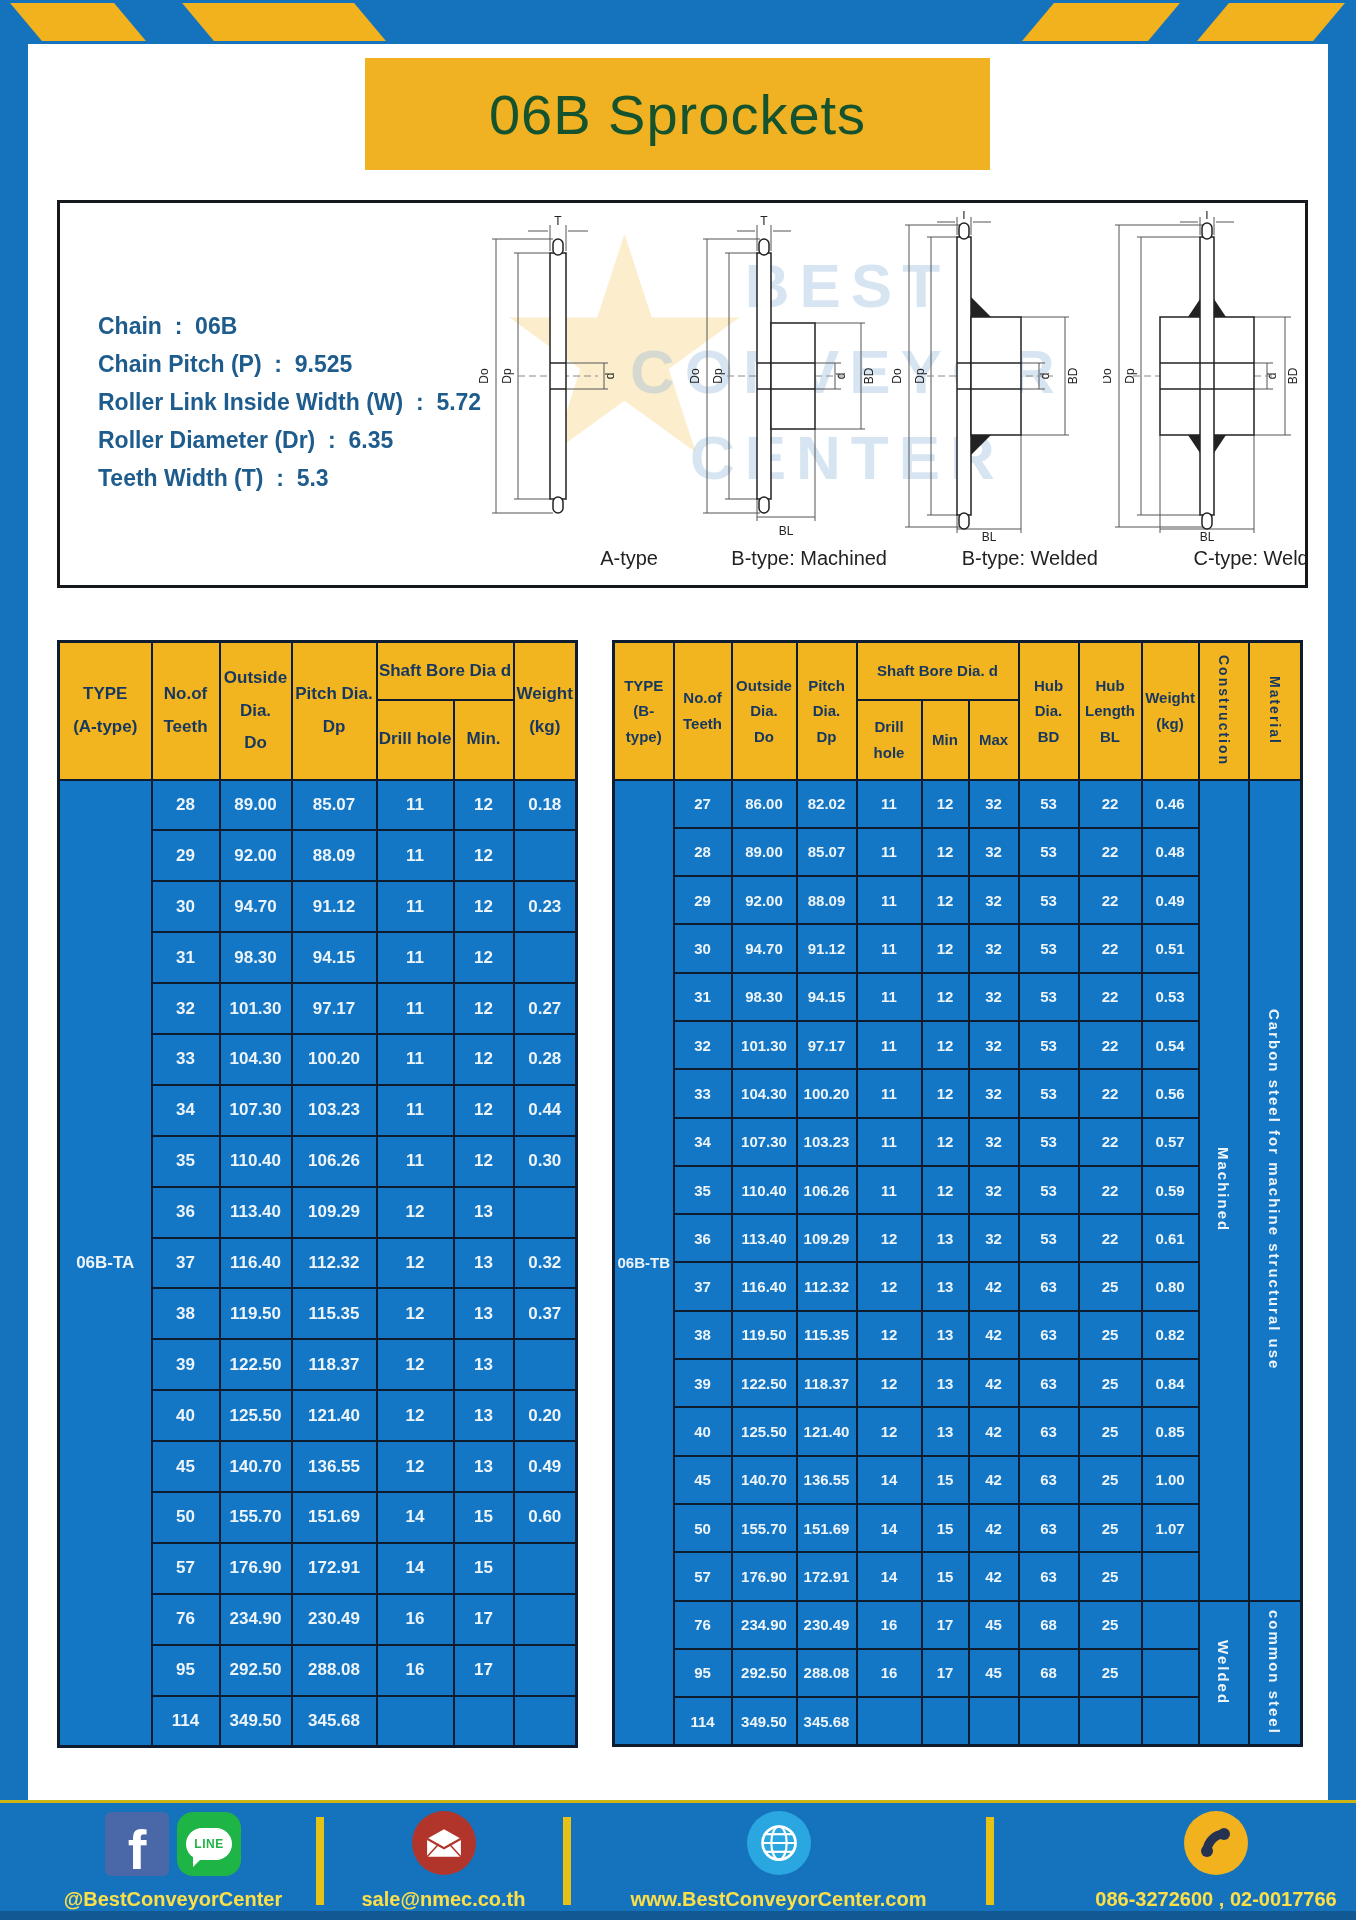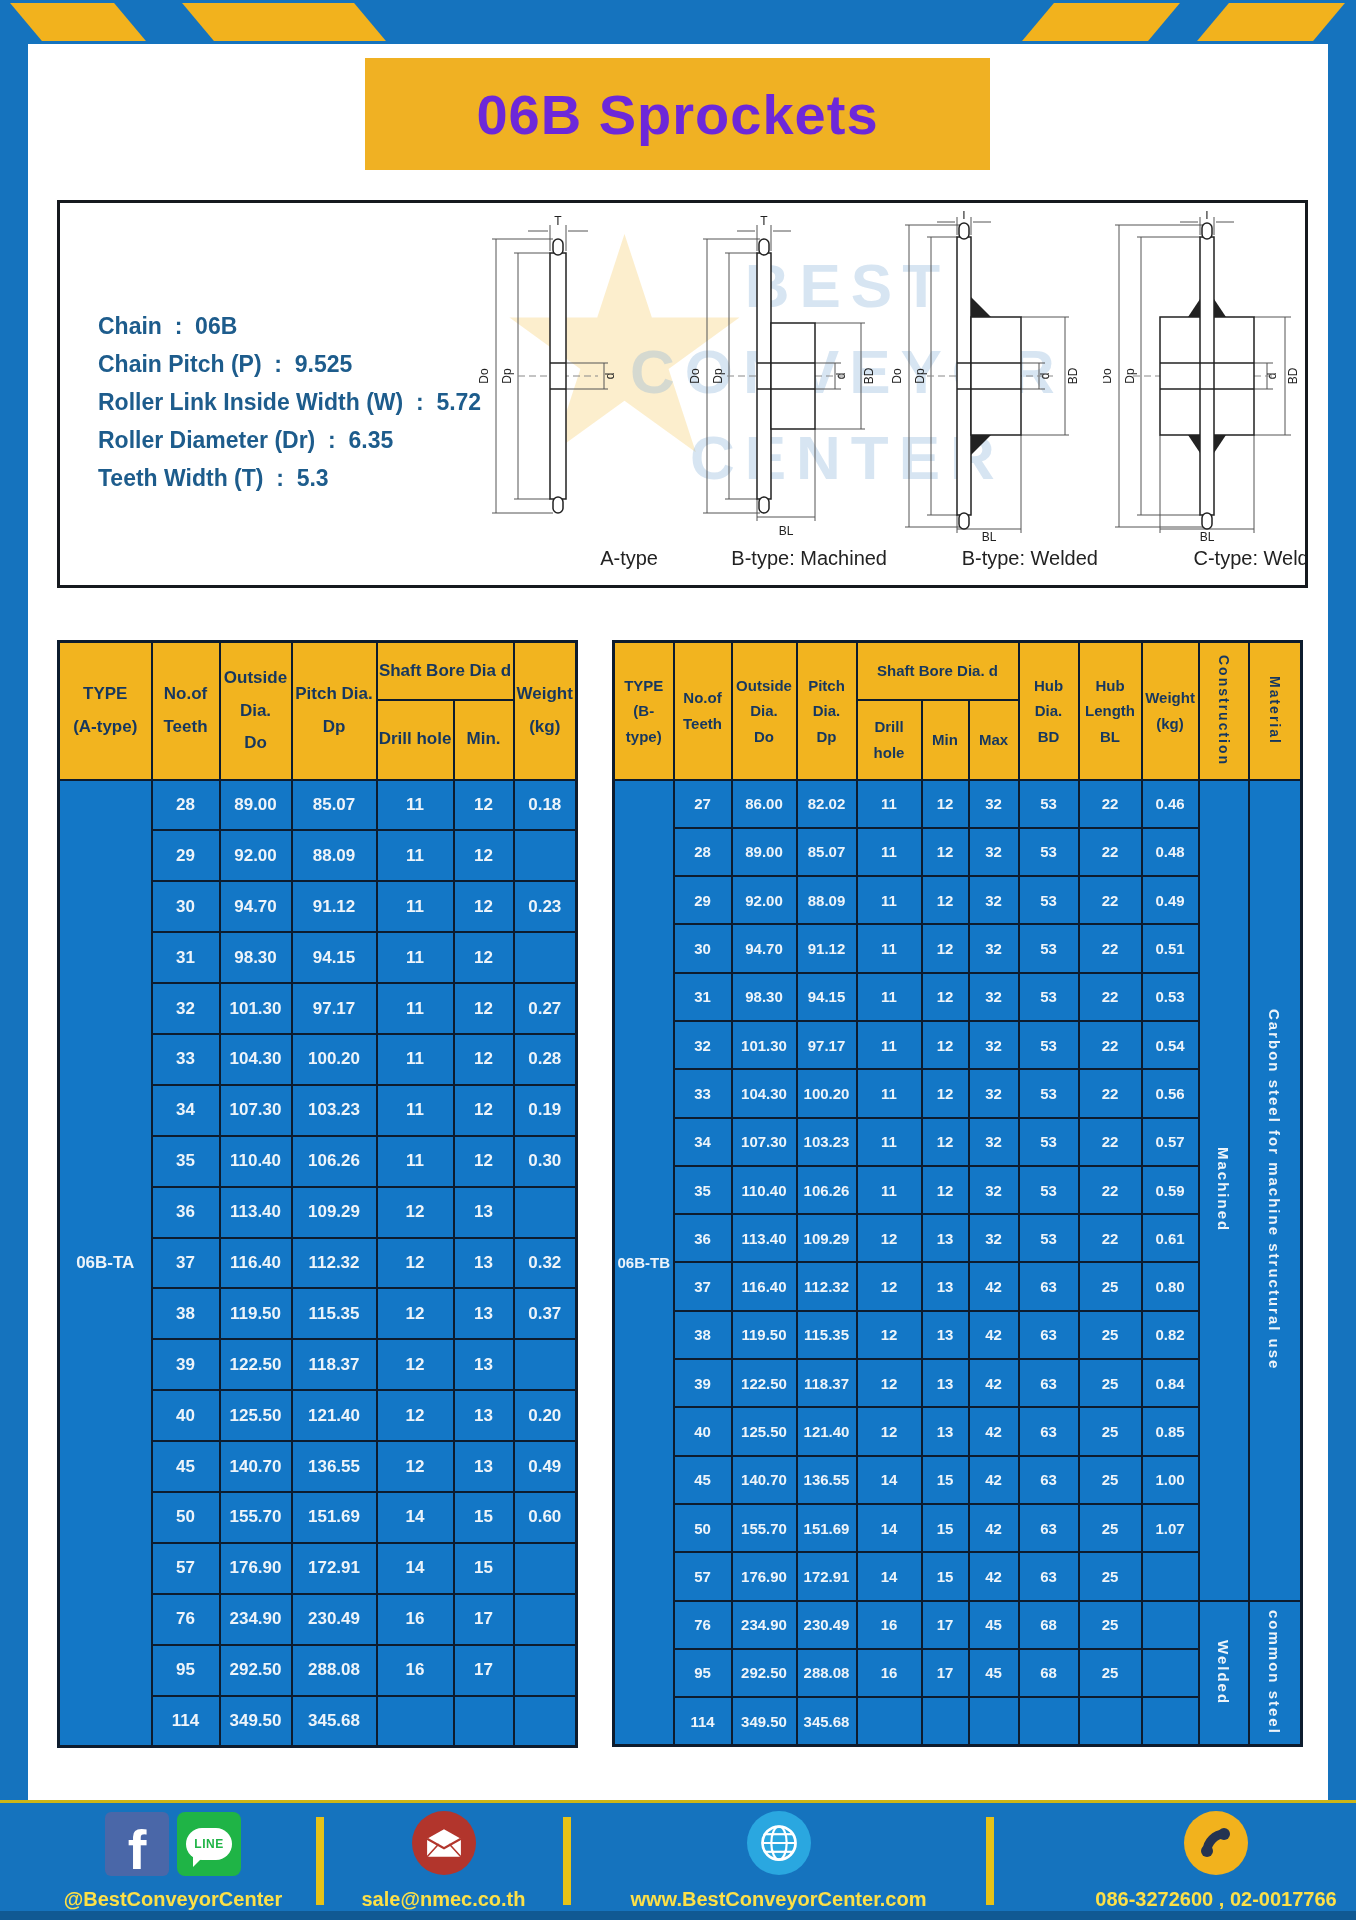--- a/index.html
+++ b/index.html
@@ -8,21 +8,21 @@
   .content{position:absolute;left:28px;top:44px;width:1300px;height:1756px;background:#ffffff;}
 
   
   .stripe{position:absolute;top:3px;height:38px;background:#F2B21D;}
   .stripe.sl{transform:skewX(40deg);}
   .stripe.sr{transform:skewX(-40deg);}
 
   
   .title-banner{position:absolute;left:365px;top:58px;width:625px;height:112px;background:#F0B123;
     display:flex;align-items:center;justify-content:center;}
-  .title-banner h1{margin:0;font-size:56px;font-weight:bold;color:#6d28d9;letter-spacing:1px;}
+  .title-banner h1{margin:0;font-size:56px;font-weight:normal;color:#14532d;letter-spacing:1px;}
 
   
   .diagram-box{position:absolute;left:57px;top:200px;width:1251px;height:388px;background:#fff;
     border:3px solid #15191e;overflow:hidden;}
   .watermark{position:absolute;left:570px;top:40px;text-align:center;color:rgba(130,175,215,.32);
     font-weight:bold;font-size:62px;line-height:86px;letter-spacing:10px;pointer-events:none;}
   .watermark-star{position:absolute;left:430px;top:-30px;font-size:300px;color:rgba(242,178,29,.22);pointer-events:none;}
   .spec-list{position:absolute;left:38px;top:104px;}
   .spec-line{font-size:23px;font-weight:bold;color:#1D5C8C;line-height:38px;white-space:pre;}
   .figure{position:absolute;top:8px;width:200px;height:330px;}
@@ -49,21 +49,21 @@
 
   
   .footer{position:absolute;left:0;top:1800px;width:1356px;height:120px;background:#1573BE;border-top:3px solid #CDB516;}
   .footer::after{content:'';position:absolute;left:0;bottom:0;width:100%;height:9px;background:rgba(10,40,70,.35);}
   .f-sec{position:absolute;top:8px;height:104px;display:flex;flex-direction:column;align-items:center;justify-content:space-between;}
   .f-label{font-size:20px;font-weight:bold;color:#fde047;white-space:nowrap;padding-bottom:4px;}
   .f-div{position:absolute;top:14px;width:8px;height:88px;background:#E6C217;}
   .icon-row{display:flex;gap:8px;align-items:center;height:66px;}
   .fb-icon{width:64px;height:64px;background:#4A67A8;border-radius:6px;display:flex;align-items:flex-end;justify-content:center;}
   .fb-icon span{color:#fff;font-size:56px;font-weight:bold;line-height:.95;}
-  .line-icon{width:64px;height:64px;background:#1FB446;border-radius:8px;position:relative;display:flex;align-items:center;justify-content:center;}
+  .line-icon{width:64px;height:64px;background:#1FB446;border-radius:16px;position:relative;display:flex;align-items:center;justify-content:center;}
   .line-bubble{width:46px;height:32px;background:#fff;border-radius:16px;display:flex;align-items:center;justify-content:center;position:relative;}
   .line-bubble::after{content:'';position:absolute;left:7px;bottom:-7px;border:6px solid transparent;border-top-color:#fff;border-left-color:#fff;}
   .line-bubble span{color:#1FB446;font-size:12px;font-weight:bold;letter-spacing:.5px;}
   .circle-icon{width:64px;height:64px;border-radius:50%;display:flex;align-items:center;justify-content:center;}
   .mail-icon{background:#B2352C;}
   .globe-icon{background:#2AA7E0;}
   .phone-icon{background:#F2B21D;}
 </style>
 </head>
 <body>
@@ -342,21 +342,21 @@
           <td>11</td>
           <td>12</td>
           <td>0.28</td>
         </tr>
         <tr>
           <td>34</td>
           <td>107.30</td>
           <td>103.23</td>
           <td>11</td>
           <td>12</td>
-          <td>0.19</td>
+          <td>0.44</td>
         </tr>
         <tr>
           <td>35</td>
           <td>110.40</td>
           <td>106.26</td>
           <td>11</td>
           <td>12</td>
           <td>0.30</td>
         </tr>
         <tr>

